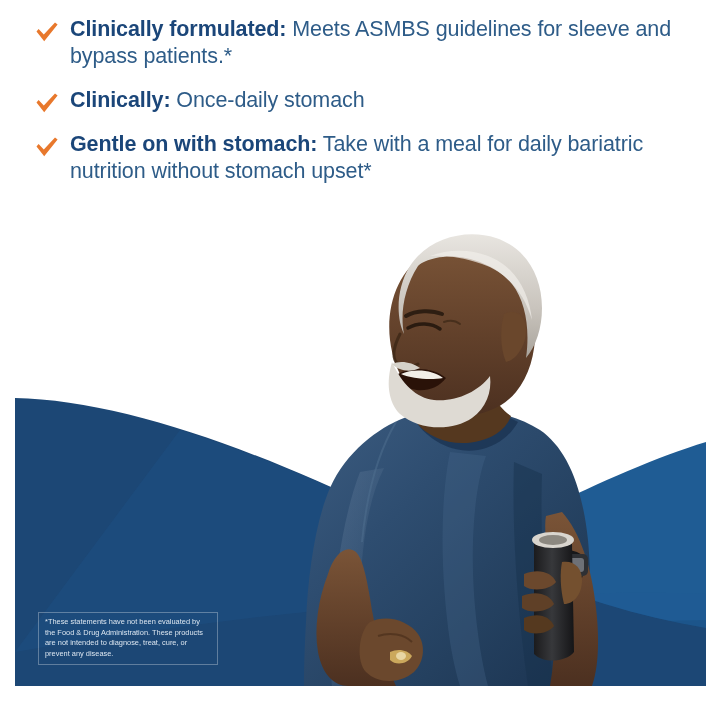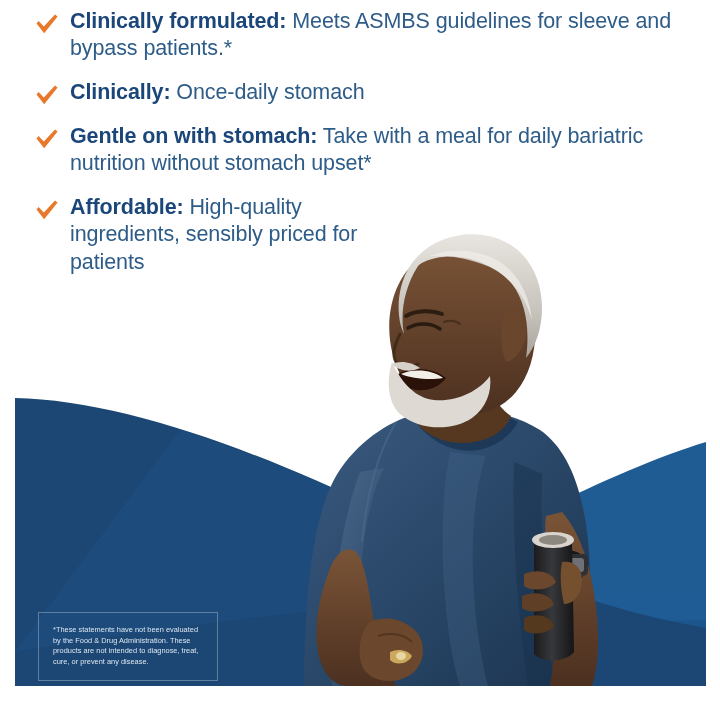--- a/index.html
+++ b/index.html
@@ -38,21 +38,21 @@
     top: 222px;
     width: 345px;
     height: 464px;
   }
   #photo svg { display: block; width: 100%; height: 100%; }
 
   
   #benefits {
     position: absolute;
     left: 34px;
-    top: 8px;
+    top: 16px;
     width: 640px;
   }
   .benefit {
     position: relative;
     padding-left: 36px;
     margin-bottom: 17px;
   }
   .benefit:last-child { margin-bottom: 0; }
 
   .check-icon {
@@ -90,21 +90,21 @@
   #disclaimer {
     position: absolute;
     left: 38px;
     top: 612px;
     width: 180px;
     padding: 4px 6px 5px 6px;
     border: 1px solid rgba(255,255,255,0.30);
     box-sizing: border-box;
   }
   #disclaimer p {
-    margin: 8px;
+    margin: 0;
     font-family: "Liberation Sans", sans-serif;
     font-size: 7.4px;
     line-height: 1.42;
     color: #DCE6F0;
     letter-spacing: 0.01px;
   }
 </style>
 </head>
 <body>
 
@@ -232,28 +232,20 @@
 
     <div class="benefit" id="benefit-3">
       <span class="check-icon">
         <svg viewBox="0 0 26 22">
           <path d="M2.5,10.5 L4.6,8.0 L9.8,13.4 L21.0,1.4 L23.6,3.6 L10.2,20.2 Z" fill="#E8782C"></path>
         </svg>
       </span>
       <p class="benefit-text"><span class="benefit-term">Gentle on with stomach:</span> <span class="benefit-desc">Take with a meal for daily bariatric nutrition without stomach upset*</span></p>
     </div>
 
-    <div class="benefit" id="benefit-4">
-      <span class="check-icon">
-        <svg viewBox="0 0 26 22">
-          <path d="M2.5,10.5 L4.6,8.0 L9.8,13.4 L21.0,1.4 L23.6,3.6 L10.2,20.2 Z" fill="#E8782C"></path>
-        </svg>
-      </span>
-      <p class="benefit-text"><span class="benefit-term">Affordable:</span> <span class="benefit-desc">High-quality ingredients, sensibly priced for patients</span></p>
-    </div>
 
   </div>
 
   <div id="disclaimer">
     <p>*These statements have not been evaluated by the Food &amp; Drug Administration. These products are not intended to diagnose, treat, cure, or prevent any disease.</p>
   </div>
 
 </div>
 
 </body></html>

